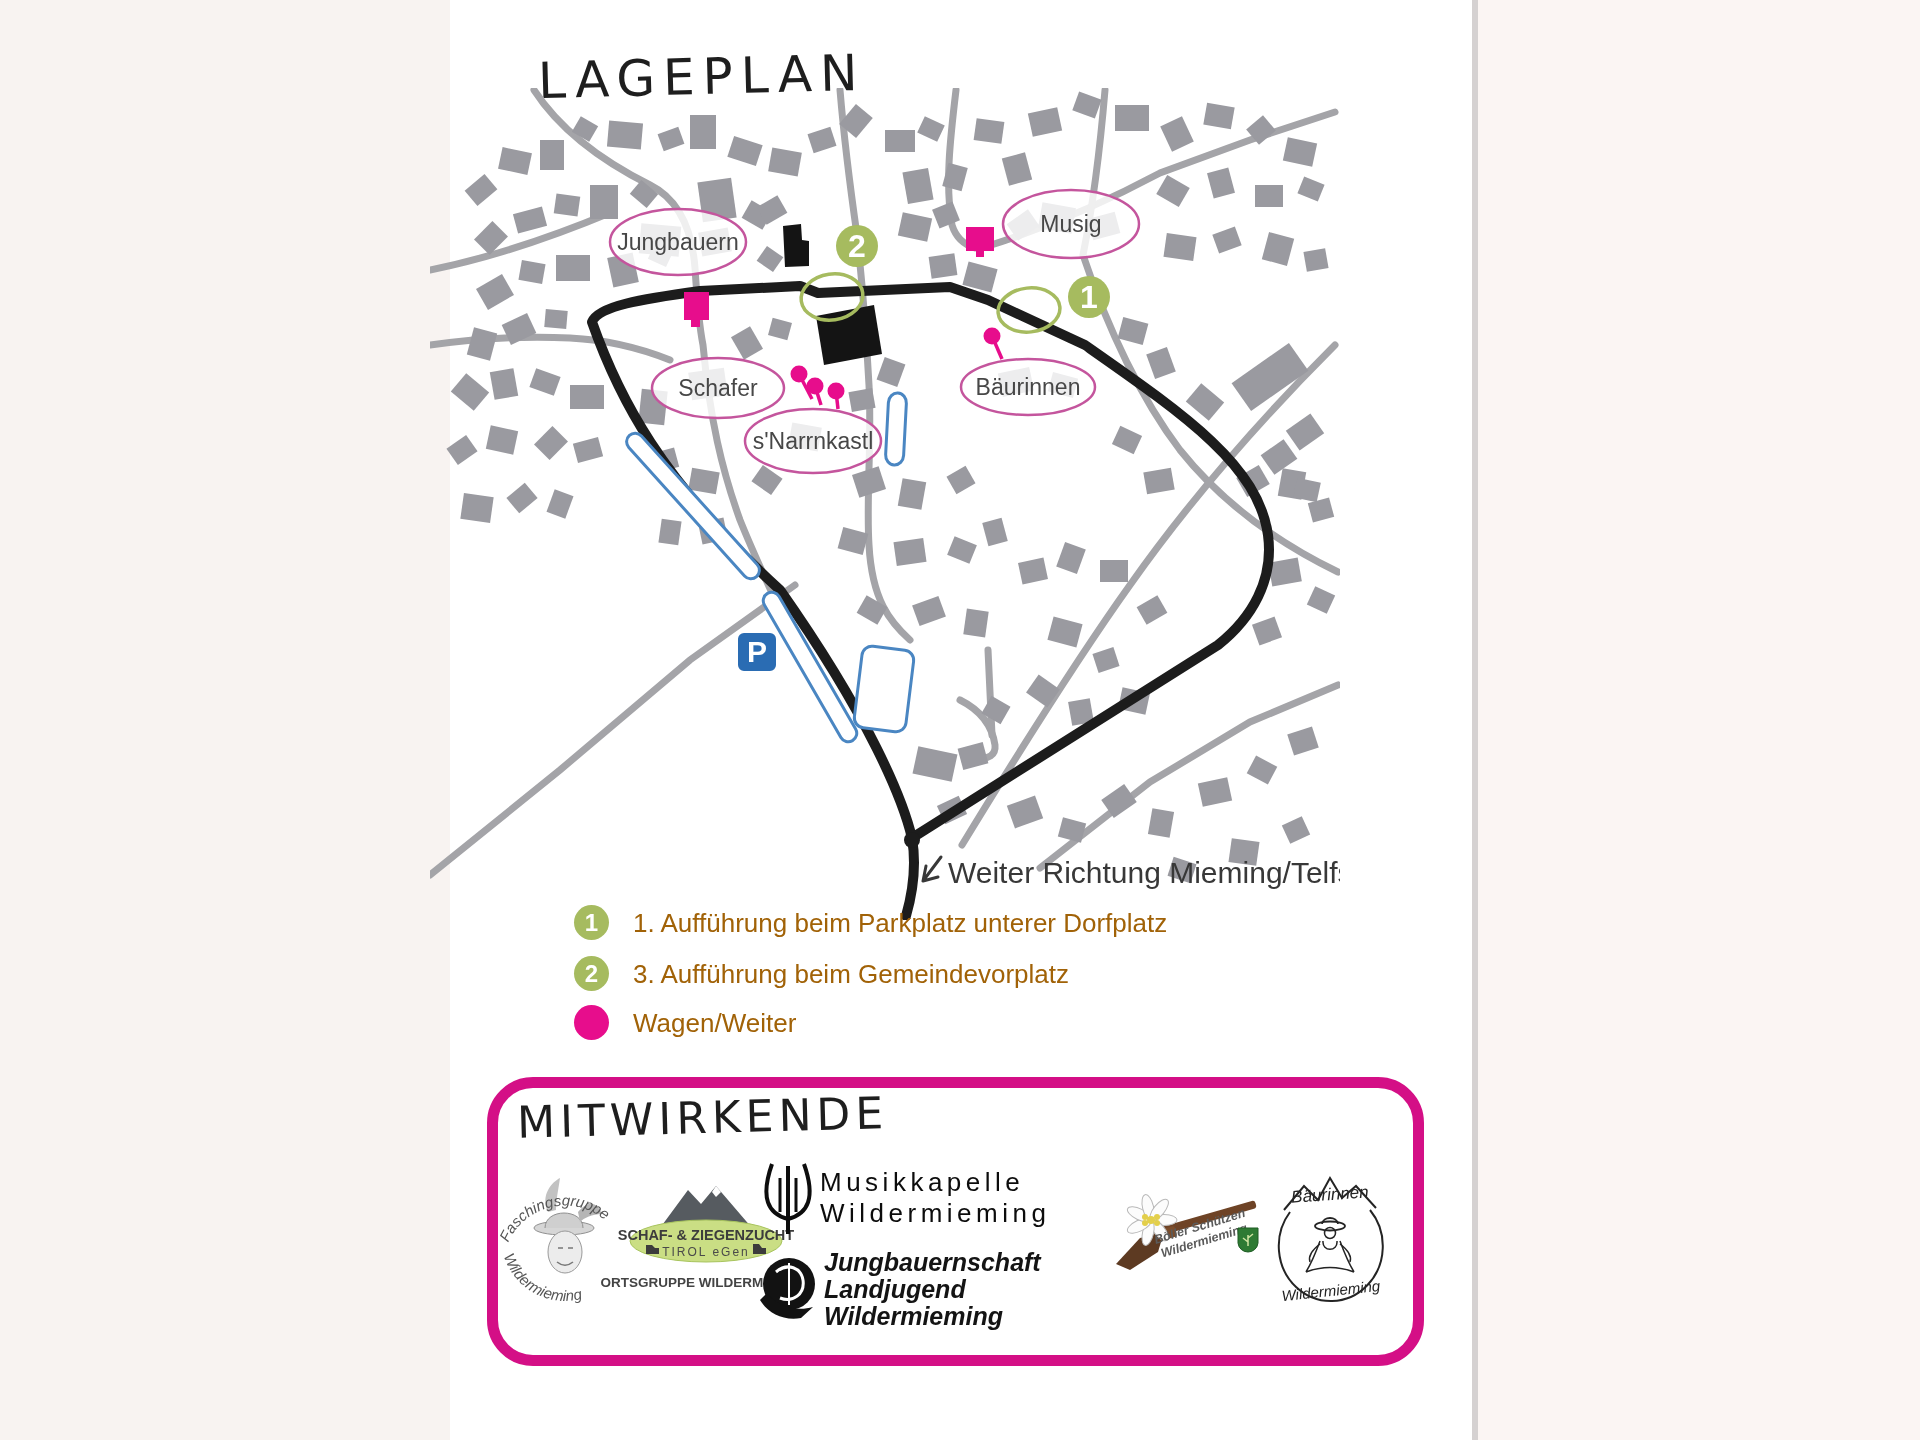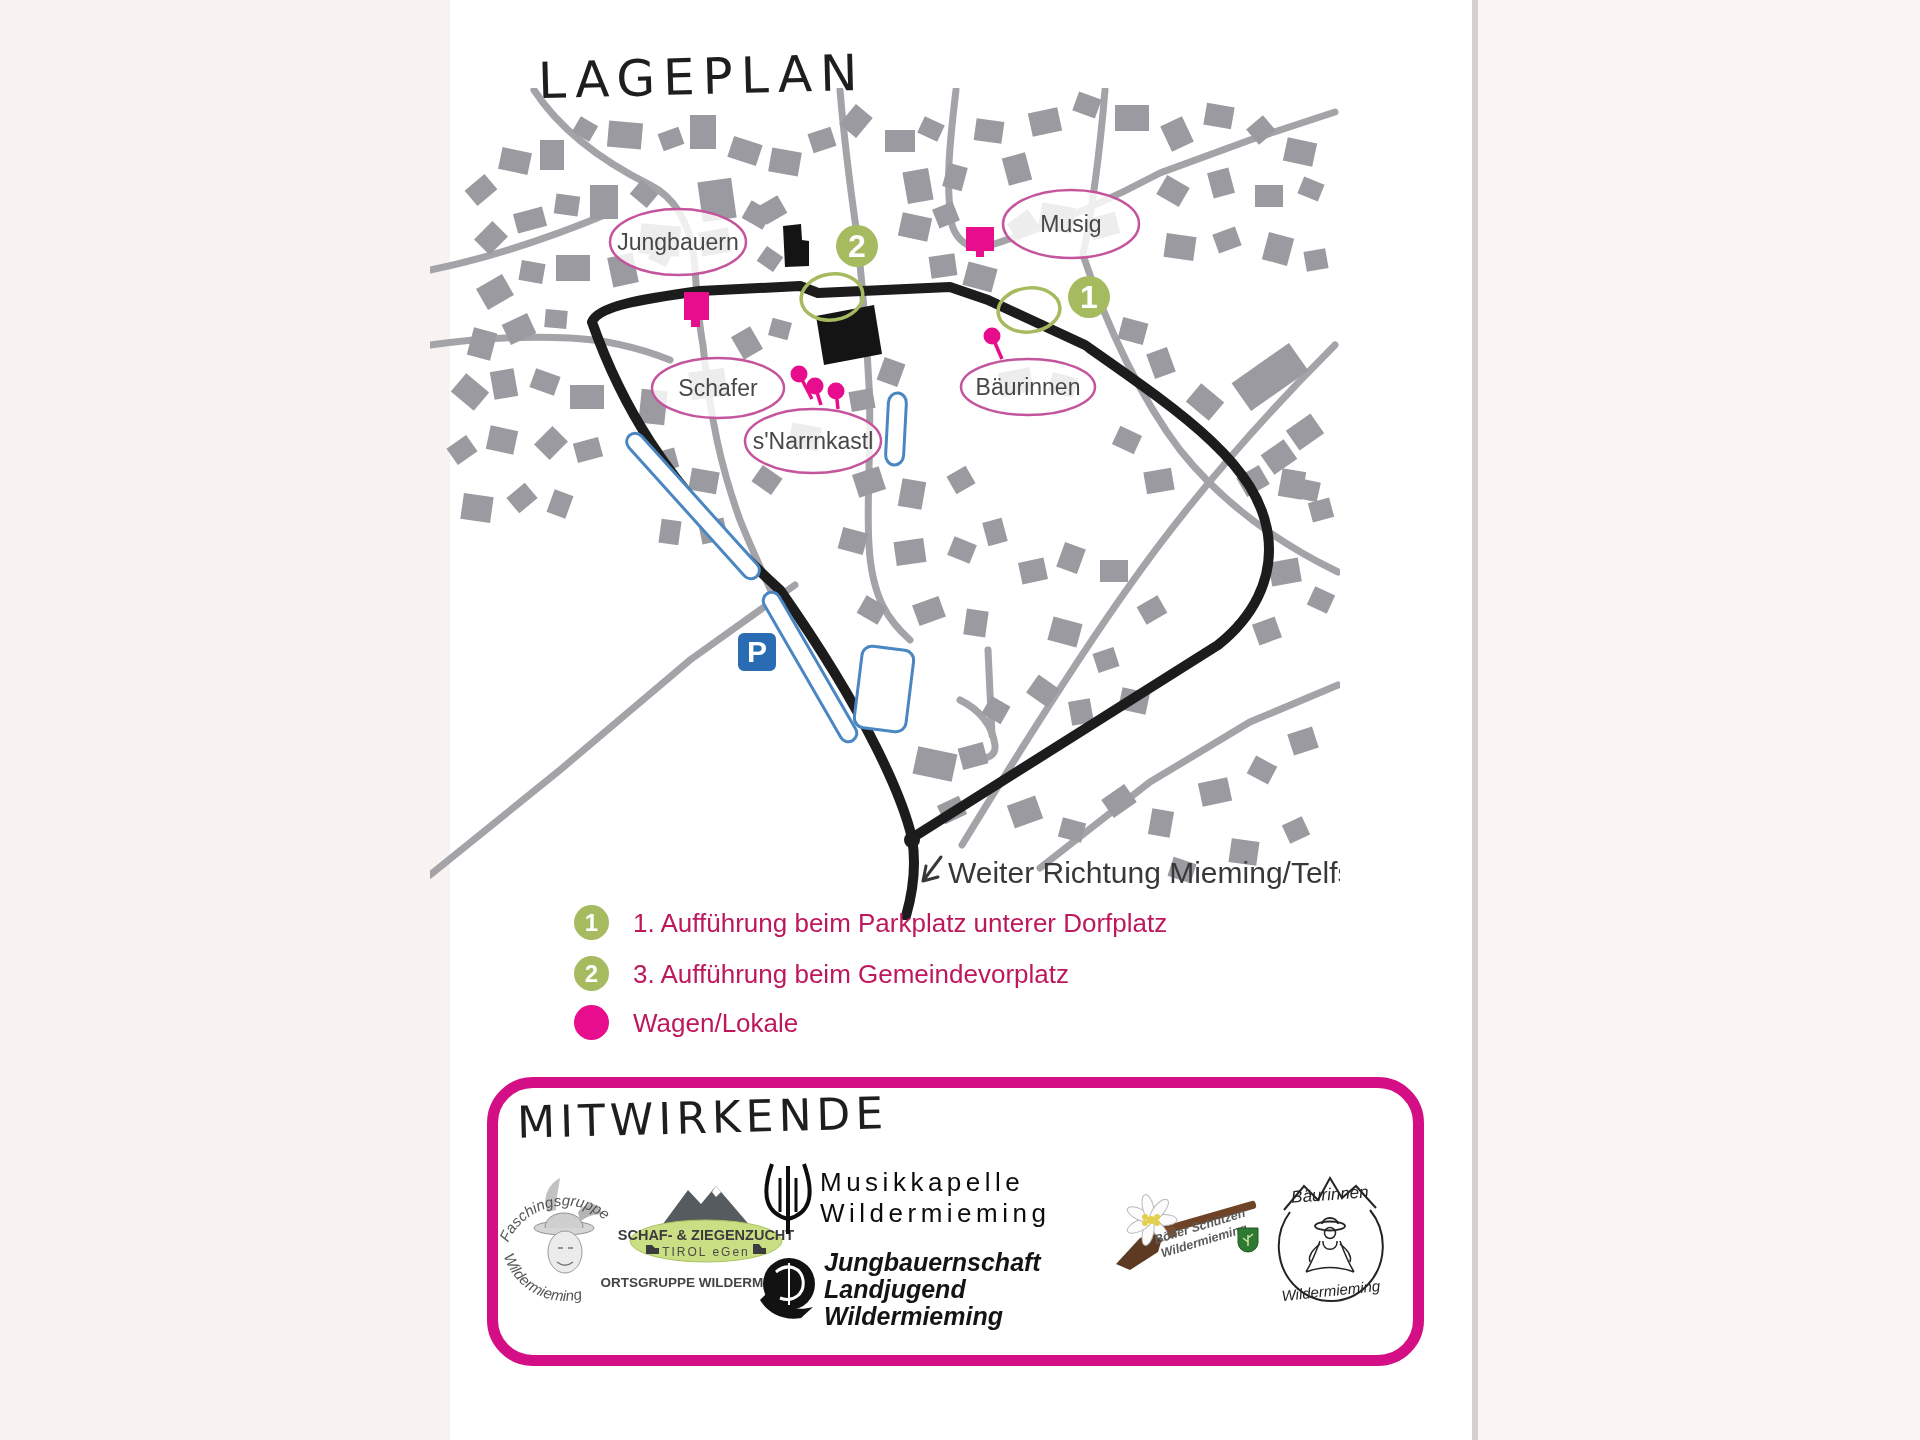--- a/index.html
+++ b/index.html
@@ -14,21 +14,21 @@
   #lageplan-title{left:538px;top:48px;font-size:50px;letter-spacing:8px;}
   #mitwirkende-title{left:517px;top:1092px;font-size:44px;letter-spacing:5px;}
   #map-svg{position:absolute;left:430px;top:88px;width:910px;height:832px;}
   #map-svg text, #logos-svg text{font-family:"Liberation Sans",sans-serif;}
   .legend{position:absolute;left:0;top:0;}
   .legend-row{position:absolute;height:36px;}
   .legend-icon{position:absolute;width:35px;height:35px;border-radius:50%;
                display:flex;align-items:center;justify-content:center;
                color:#fff;font-weight:bold;font-size:24px;}
   .legend-label{position:absolute;left:59px;top:3px;white-space:nowrap;
-                font-size:26px;color:#be185d;}
+                font-size:26px;color:#a16207;}
   .mit-box{position:absolute;left:487px;top:1077px;width:915px;height:267px;
            border:11px solid #d40f86;border-radius:46px;background:#fff;}
   #logos-svg{position:absolute;left:480px;top:1155px;width:940px;height:190px;}
   .ls-wide{letter-spacing:4.5px;font-size:26px;fill:#0c0c0c;}
   .bold-it{font-weight:bold;font-style:italic;fill:#141414;font-size:25px;}
   .script{font-family:"DejaVu Serif",serif;font-style:italic;}
 </style>
 </head>
 <body>
 
@@ -267,21 +267,21 @@
       <div class="legend-row" style="top: 905px; left: 574px;">
         <div class="legend-icon" style="background: rgb(166, 187, 95);">1</div>
         <div class="legend-label">1. Aufführung beim Parkplatz unterer Dorfplatz</div>
       </div>
       <div class="legend-row" style="top: 956px; left: 574px;">
         <div class="legend-icon" style="background: rgb(166, 187, 95);">2</div>
         <div class="legend-label">3. Aufführung beim Gemeindevorplatz</div>
       </div>
       <div class="legend-row" style="top: 1005px; left: 574px;">
         <div class="legend-icon" style="background: rgb(231, 13, 140);"></div>
-        <div class="legend-label">Wagen/Lokale</div>
+        <div class="legend-label">Wagen/Weiter</div>
       </div>
     </div>
 
   <div class="mit-box"></div>
   <h2 class="doc-title" id="mitwirkende-title">MITWIRKENDE</h2>
 
   <svg id="logos-svg" viewBox="480 1155 940 190">
     <defs>
       <path id="arc-top" d="M 505,1252 A 62,62 0 0 1 625,1252"></path>
       <path id="arc-bot" d="M 501,1236 A 64,64 0 0 0 629,1238"></path>

